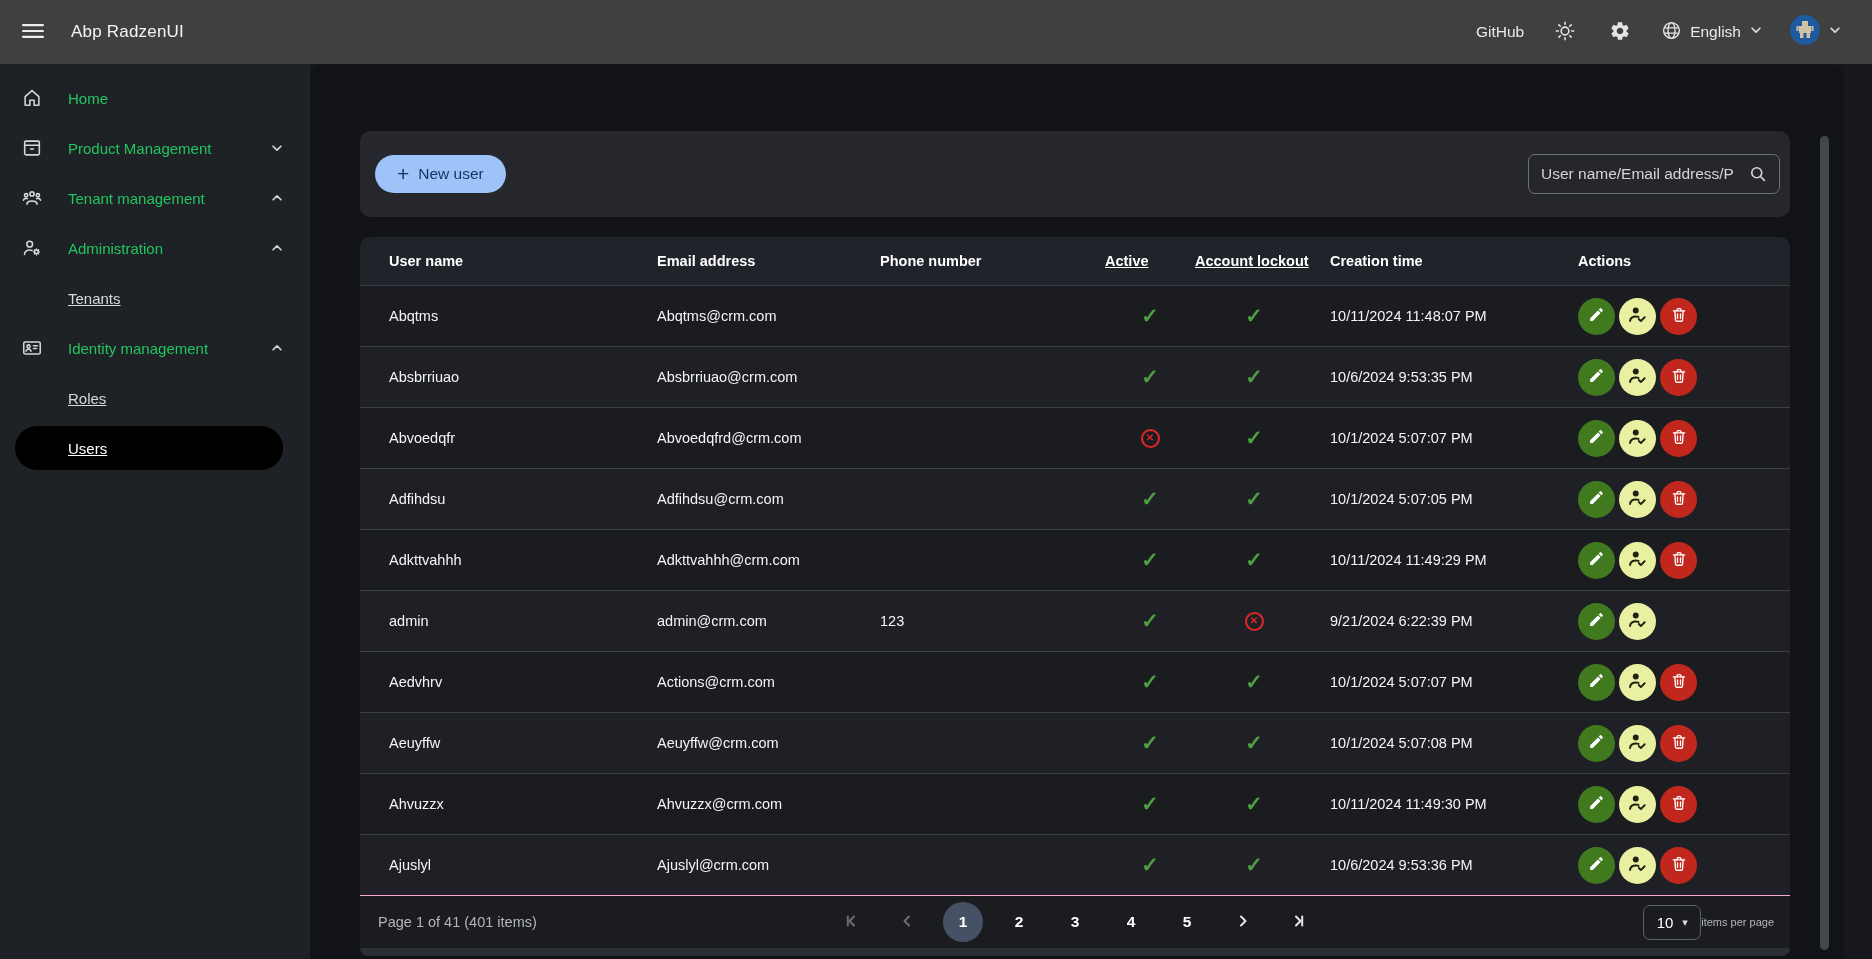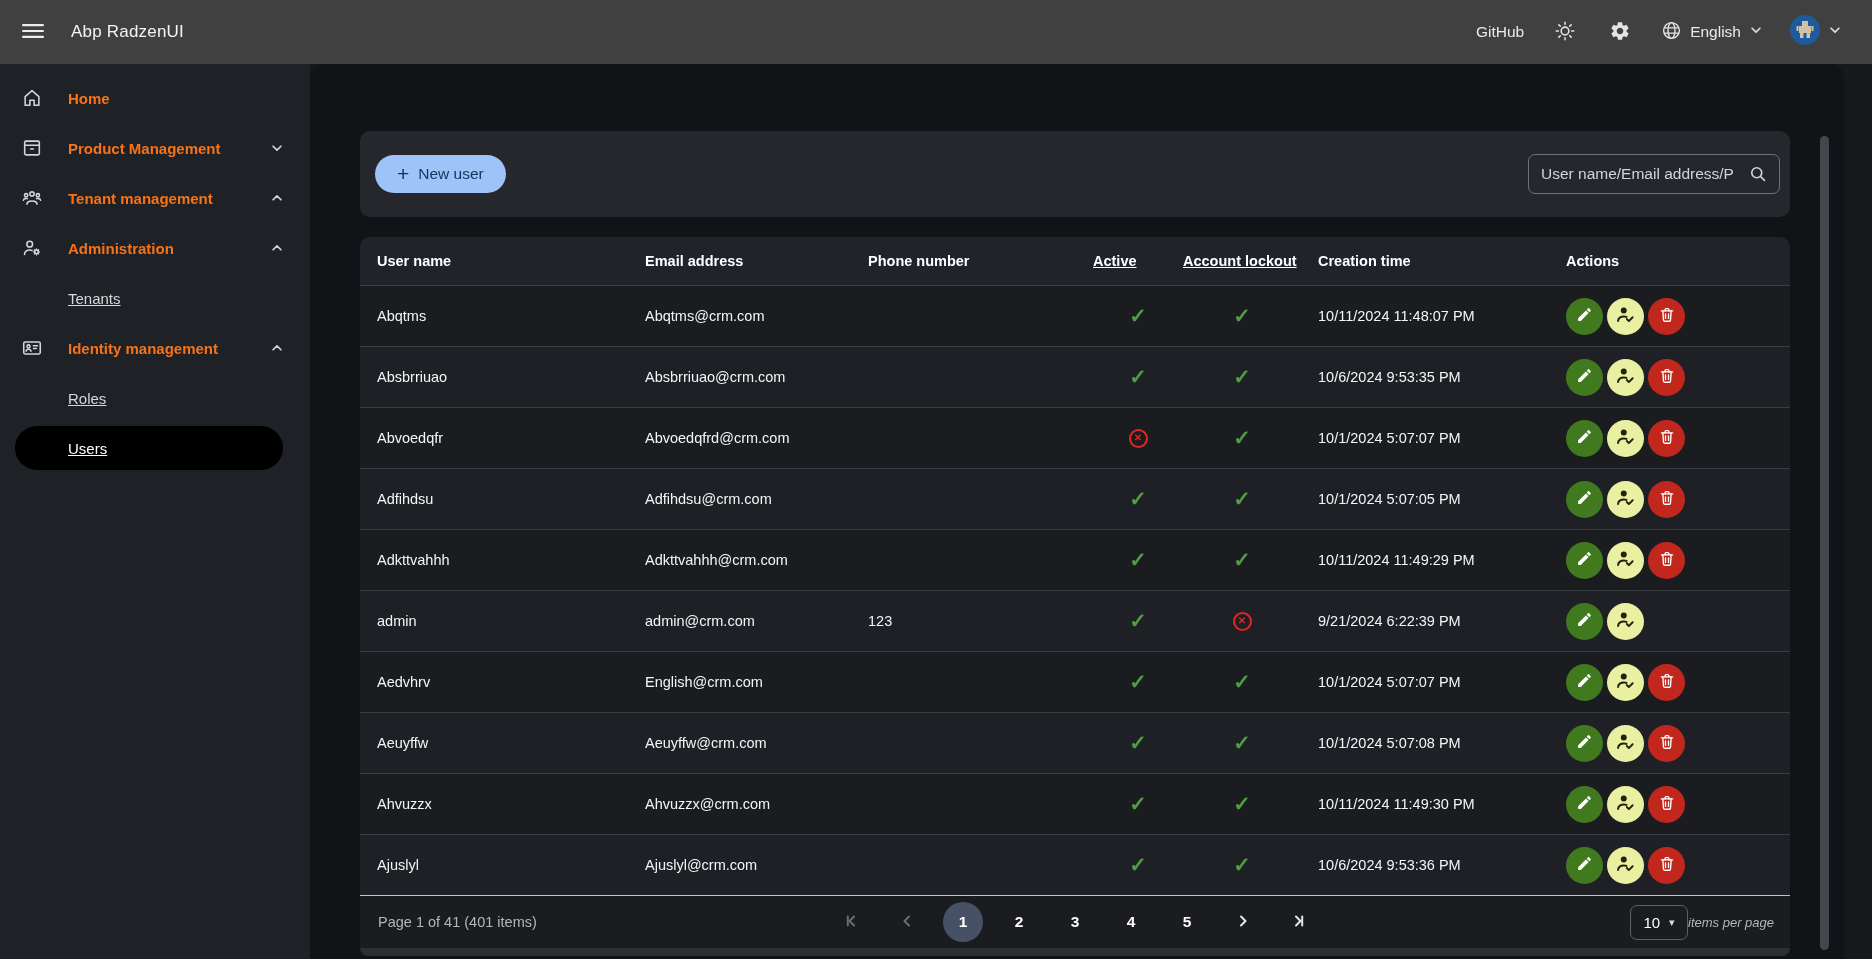--- a/index.html
+++ b/index.html
@@ -16,21 +16,21 @@
   .github-link { font-size:15.5px; color:#e8e9ea; text-decoration:none; }
   .icon-btn { display:flex; align-items:center; justify-content:center; width:28px; height:28px; }
   .lang-group, .avatar-group { display:flex; align-items:center; gap:8px; }
   .lang-label { font-size:15.5px; color:#e8e9ea; }
 
   
   .sidebar { position:absolute; left:0; top:64px; width:310px; height:895px; background:#1e2126; padding-top:9px; }
   .side-item { height:50px; display:flex; align-items:center; padding-left:20px; position:relative; cursor:pointer; }
   .side-ic { width:24px; height:24px; margin-right:24px; display:flex; align-items:center; justify-content:center; flex:0 0 24px; }
   .side-ic svg { width:22px; height:22px; stroke:#d4d6d8; stroke-width:1.7; fill:none; stroke-linecap:round; stroke-linejoin:round; }
-  .side-label { font-size:15px; font-weight:700; color:#f97316; }
+  .side-label { font-size:15px; font-weight:400; color:#22c55e; }
   .side-item.sub { padding-left:68px; }
   .side-item.sub .side-label { font-weight:400; color:#d6d8da;text-decoration:underline; }
   .side-chev { position:absolute; right:26px; top:50%; transform:translateY(-50%); display:flex; }
   .side-item.selected { height:44px; margin:3px 27px 3px 15px; padding-left:53px; border-radius:24px; background:#000000; }
   .side-item.selected .side-label { font-weight:500; color:#fff; }
 
   
   .content { position:absolute; left:310px; top:64px; width:1534px; height:895px; background:#111316;
              border-radius:14px 14px 0 0; }
   .v-scrollbar { position:absolute; right:15px; top:72px; bottom:9px; width:9px; border-radius:5px; background:#43474d; }
@@ -41,21 +41,21 @@
                   font-size:15.5px; font-weight:500; display:flex; align-items:center; gap:9px; }
   .new-user-btn .plus { font-size:21px; font-weight:400; line-height:1; margin-top:-2px; }
   .search-wrap { position:relative; }
   .search-input { width:252px; height:40px; background:transparent; border:1.5px solid #6e7277; border-radius:7px;
                   color:#e8e9ea; font-size:15.5px; padding:0 10px 0 12px; outline:none; font-family:inherit; }
   .search-input::placeholder { color:#d2d4d7; opacity:1; }
   .search-icon { position:absolute; right:12px; top:10px; pointer-events:none; }
 
   .table-card { margin:20px 0 0 50px; width:1430px; height:719px; background:#1a1c20; border-radius:10px 10px 8px 8px;
                 overflow:hidden; display:flex; flex-direction:column; }
-  .tgrid { display:grid; grid-template-columns:268px 223px 242px 90px 118px 248px 1fr; align-items:center; }
+  .tgrid { display:grid; grid-template-columns:268px 223px 242px 90px 118px 248px 1fr; align-items:center;padding-left:12px; }
   .thead { height:48px; background:#202329; }
   .th { font-size:14.5px; font-weight:700; color:#ffffff; padding-left:17px; cursor:pointer; }
   .th.c { padding-left:0; text-align:left;text-decoration:underline; }
   .trow { height:61px; border-top:1px solid #3a3d42; background:#1a1c20; font-size:14.5px; color:#f4f5f6; }
   .trow.alt { background:#1e2025; }
   .td { padding-left:17px; overflow:hidden; white-space:nowrap; }
   .td.c { padding-left:0; text-align:center; }
   .ok { color:#4f9e42; font-size:21px; font-weight:bold; }
   .no { display:inline-flex; width:19px; height:19px; border:2px solid #e12626; border-radius:50%;
         align-items:center; justify-content:center; vertical-align:middle; }
@@ -72,21 +72,21 @@
   .pager-pages { display:flex; align-items:center; gap:16px; }
   .nav-pg { width:40px; height:40px; display:flex; align-items:center; justify-content:center; color:#e6e7e9; }
   .nav-pg.dim { color:#6a6d72; }
   .pg { width:40px; height:40px; border-radius:50%; font-size:15.5px; font-weight:600; color:#fff;
         display:flex; align-items:center; justify-content:center; }
   .pg.cur { background:#475166; }
   .per-page { margin-left:auto; display:flex; align-items:center; padding-right:16px; }
   .size-select { width:58px; height:35px; border:1px solid #5d6166; border-radius:7px; display:flex;
                  align-items:center; justify-content:center; gap:9px; color:#fff; font-size:15px; }
   .size-caret { font-size:11px; color:#d7d9db; }
-  .per-page-label { color:#b4b6b9; font-size:13px;font-style:italic; }
+  .per-page-label { color:#b4b6b9; font-size:11px; }
   .hstrip { height:8px; margin-top:auto; background:#2b2e33; }
 </style>
 </head>
 <body>
 
 <header class="topbar">
   <button class="hamburger">
     <span>
       <svg width="22" height="16" viewBox="0 0 22 16" fill="#eceded">
           <rect y="1" width="22" height="2.2" rx="1.1"></rect>
@@ -445,21 +445,21 @@
               <span><svg viewBox="0 0 24 24" width="21" height="21">
                   <circle cx="10" cy="7.5" r="3.4" fill="#20210f"></circle>
                   <path d="M3.5 19.5c0-3.4 3.2-5.3 6.5-5.3 1.1 0 2.2.2 3.2.6" fill="none" stroke="#20210f" stroke-width="2.2" stroke-linecap="round"></path>
                   <path d="M13.5 17.2l2.3 2.3 4.4-4.4" fill="none" stroke="#20210f" stroke-width="2.2" stroke-linecap="round" stroke-linejoin="round"></path>
                 </svg></span>
             </button>
           </div>
   </div>
         <div class="tgrid trow">
     <div class="td">Aedvhrv</div>
-    <div class="td">English@crm.com</div>
+    <div class="td">Actions@crm.com</div>
     <div class="td"></div>
     <div class="td c"><span class="ok">✓</span></div>
     <div class="td c"><span class="ok">✓</span></div>
     <div class="td">10/1/2024 5:07:07 PM</div>
     <div class="td td-actions">
             <button class="abtn edit">
               <span><svg viewBox="0 0 24 24" width="17" height="17">
                   <path fill="#fff" d="M3 17.25V21h3.75L17.81 9.94l-3.75-3.75L3 17.25zM20.71 7.04c.39-.39.39-1.02 0-1.41l-2.34-2.34a.996.996 0 0 0-1.41 0l-1.83 1.83 3.75 3.75 1.83-1.83z"></path>
                 </svg></span>
             </button>

